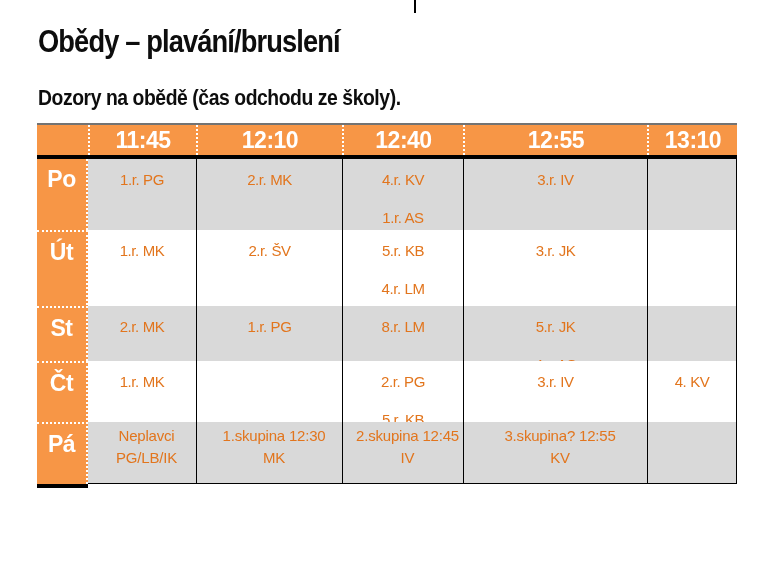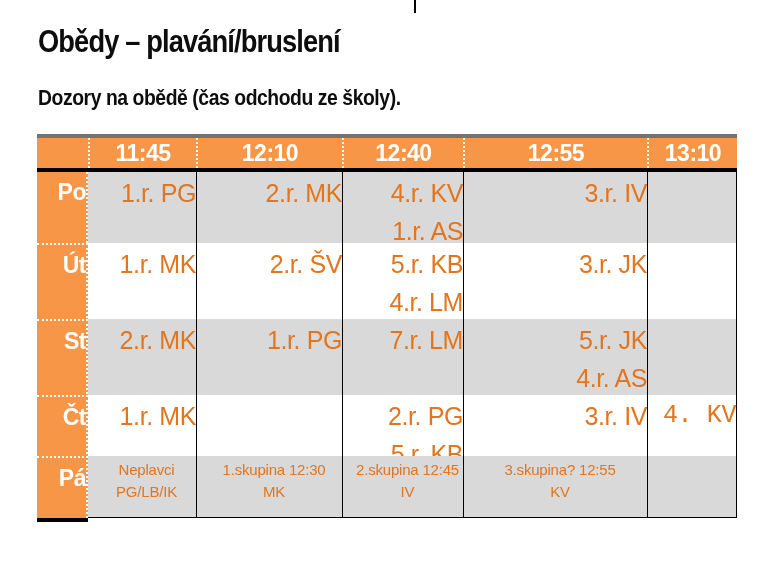--- a/index.html
+++ b/index.html
@@ -11,42 +11,42 @@
   .title{
     position:absolute;left:38px;top:24px;margin:0;
     font-size:31px;font-weight:bold;letter-spacing:-1px;white-space:nowrap;
     transform:scaleX(0.88);transform-origin:0 0;color:#0d0d0d;
   }
   .subtitle{
     position:absolute;left:38px;top:85px;margin:0;
     font-size:22px;font-weight:bold;letter-spacing:-0.5px;white-space:nowrap;
     transform:scaleX(0.88);transform-origin:0 0;color:#0d0d0d;
   }
-  .tbl{position:absolute;left:37px;top:134px;width:700px;border-top:4px solid #737373;}
+  .tbl{position:absolute;left:37px;top:123px;width:700px;border-top:2px solid #737373;}
   .thead,.trow{display:grid;grid-template-columns:51px 108px 146px 121px 184px 90px;}
   .thead{height:30px;background:#F79646;border-bottom:4px solid #000;}
   .hc{
     box-sizing:border-box;color:#fff;font-weight:bold;font-size:23px;line-height:30px;
     text-align:center;letter-spacing:-0.5px;
   }
   .hc + .hc{border-left:2px dotted #fff;}
-  .r0{height:71px}.r1{height:76px}.r2{height:76px}.r3{height:61px}.r4{height:62px}
+  .r0{height:71px}.r1{height:76px}.r2{height:55px}.r3{height:61px}.r4{height:62px}
   .day{
     box-sizing:border-box;background:#F79646;color:#fff;font-weight:bold;font-size:23px;
-    text-align:right;line-height:35px;padding-top:3px;border-right:2px dotted #fff;
+    text-align:center;line-height:35px;padding-top:3px;border-right:2px dotted #fff;
     letter-spacing:-0.5px;
   }
   .trow + .trow .day{border-top:2px dotted #fff;}
   .cell{
-    box-sizing:border-box;color:#E2751D;font-size:25px;line-height:38px;text-align:right;
+    box-sizing:border-box;color:#E2751D;font-size:15px;line-height:38px;text-align:center;
     padding-top:2px;white-space:pre-line;border-bottom:1px solid #000;letter-spacing:-0.4px;
     background:#fff;
   }
   .cell + .cell{border-left:1px solid #000;}
-  .cell:last-child{border-right:1px solid #000;font-family:Liberation Mono, monospace;}
+  .cell:last-child{border-right:1px solid #000;}
   .shaded .cell{background:#D9D9D9;}
   .r4 .cell{
     font-size:15px;line-height:22px;text-align:center;padding:3px 4px 0 13px;letter-spacing:-0.2px;
   }
   .daybar{position:absolute;left:0;bottom:-4px;width:51px;height:4px;background:#000;}
 </style>
 </head>
 <body>
 
 <div class="cursor-mark"></div>
@@ -82,21 +82,21 @@
     <div class="cell">5.r. KB
 4.r. LM</div>
     <div class="cell">3.r. JK</div>
     <div class="cell"></div>
   </div>
 
   <div class="trow r2 shaded">
     <div class="day">St</div>
     <div class="cell">2.r. MK</div>
     <div class="cell">1.r. PG</div>
-    <div class="cell">7.r. LM</div>
+    <div class="cell">8.r. LM</div>
     <div class="cell">5.r. JK
 4.r. AS</div>
     <div class="cell"></div>
   </div>
 
   <div class="trow r3">
     <div class="day">Čt</div>
     <div class="cell">1.r. MK</div>
     <div class="cell"></div>
     <div class="cell">2.r. PG

